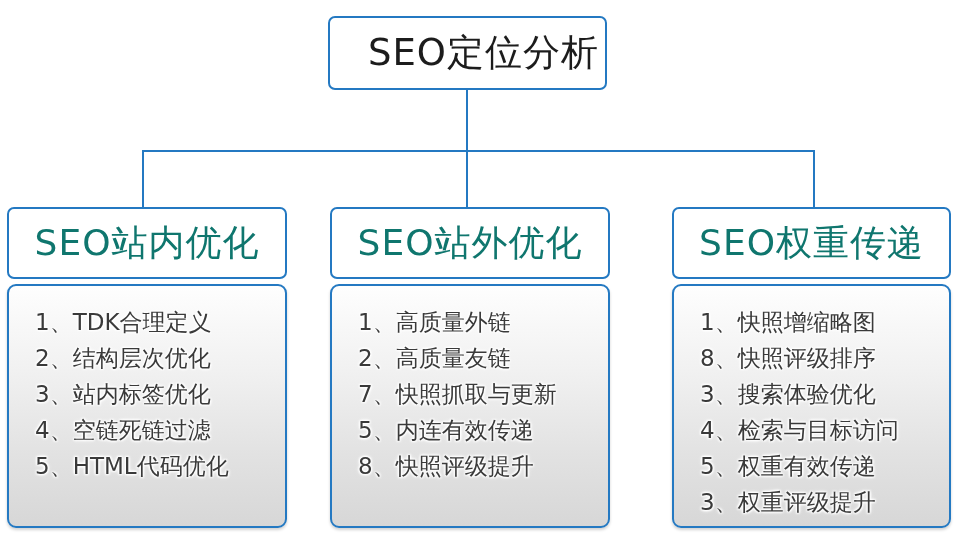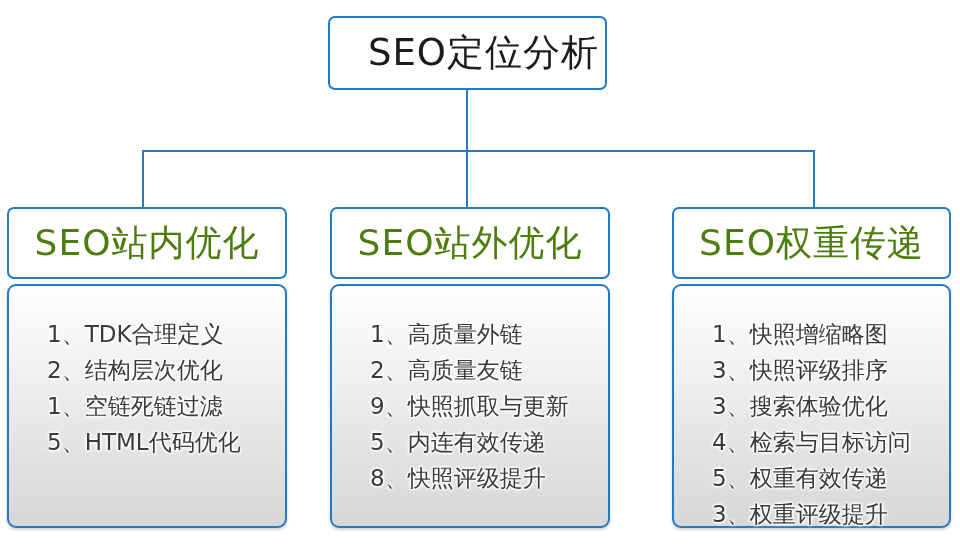--- a/index.html
+++ b/index.html
@@ -30,31 +30,31 @@
   .col-1{left:7px;}
   .col-2{left:330px;}
   .col-3{left:672px;width:279px;}
   .col-header{
     position:absolute;left:0;top:0;width:100%;height:72px;
     border:2px solid #2479c2;border-radius:7px;background:#ffffff;
     display:flex;align-items:center;justify-content:center;
     box-sizing:border-box;
   }
   .col-header .label{
-    font-size:36px;color:#4d7c0f;letter-spacing:1px;white-space:nowrap;
+    font-size:36px;color:#0f766e;letter-spacing:1px;white-space:nowrap;
   }
   .col-body{
     position:absolute;left:0;top:77px;width:100%;height:244px;
     border:2px solid #2479c2;border-radius:9px;
     background:linear-gradient(to bottom,#fefefe 0%,#f1f1f1 35%,#e2e2e2 70%,#d7d7d7 100%);
     box-sizing:border-box;
     box-shadow:0 2px 3px rgba(0,0,0,0.18);
   }
   .col-body ul{
-    list-style:none;margin:16px;padding:14px 6px 0 22px;
+    list-style:none;margin:4px;padding:14px 6px 0 22px;
   }
   .col-body li{
     font-size:23px;line-height:36px;color:#3a3a3a;white-space:nowrap;
     text-shadow:1px 1px 2px #ffffff,-1px -1px 2px #ffffff,1px -1px 2px #ffffff,-1px 1px 2px #ffffff,0 0 5px #ffffff;
   }
 </style>
 </head>
 <body>
 
 <div id="stage">
@@ -70,49 +70,50 @@
   <div class="line vline" style="left:813px;top:150px;height:57px;"></div>
 
   <div class="col col-1">
     <div class="col-header">
       <span class="label">SEO站内优化</span>
     </div>
     <div class="col-body">
       <ul>
         <li>1、TDK合理定义</li>
         <li>2、结构层次优化</li>
-        <li>1、空链死链过滤</li>
+        <li>3、站内标签优化</li>
+        <li>4、空链死链过滤</li>
         <li>5、HTML代码优化</li>
       </ul>
     </div>
   </div>
 
   <div class="col col-2">
     <div class="col-header">
       <span class="label">SEO站外优化</span>
     </div>
     <div class="col-body">
       <ul>
         <li>1、高质量外链</li>
         <li>2、高质量友链</li>
-        <li>9、快照抓取与更新</li>
+        <li>7、快照抓取与更新</li>
         <li>5、内连有效传递</li>
         <li>8、快照评级提升</li>
       </ul>
     </div>
   </div>
 
   <div class="col col-3">
     <div class="col-header">
       <span class="label">SEO权重传递</span>
     </div>
     <div class="col-body">
       <ul>
         <li>1、快照增缩略图</li>
-        <li>3、快照评级排序</li>
+        <li>8、快照评级排序</li>
         <li>3、搜索体验优化</li>
         <li>4、检索与目标访问</li>
         <li>5、权重有效传递</li>
         <li>3、权重评级提升</li>
       </ul>
     </div>
   </div>
 
 </div>
 

